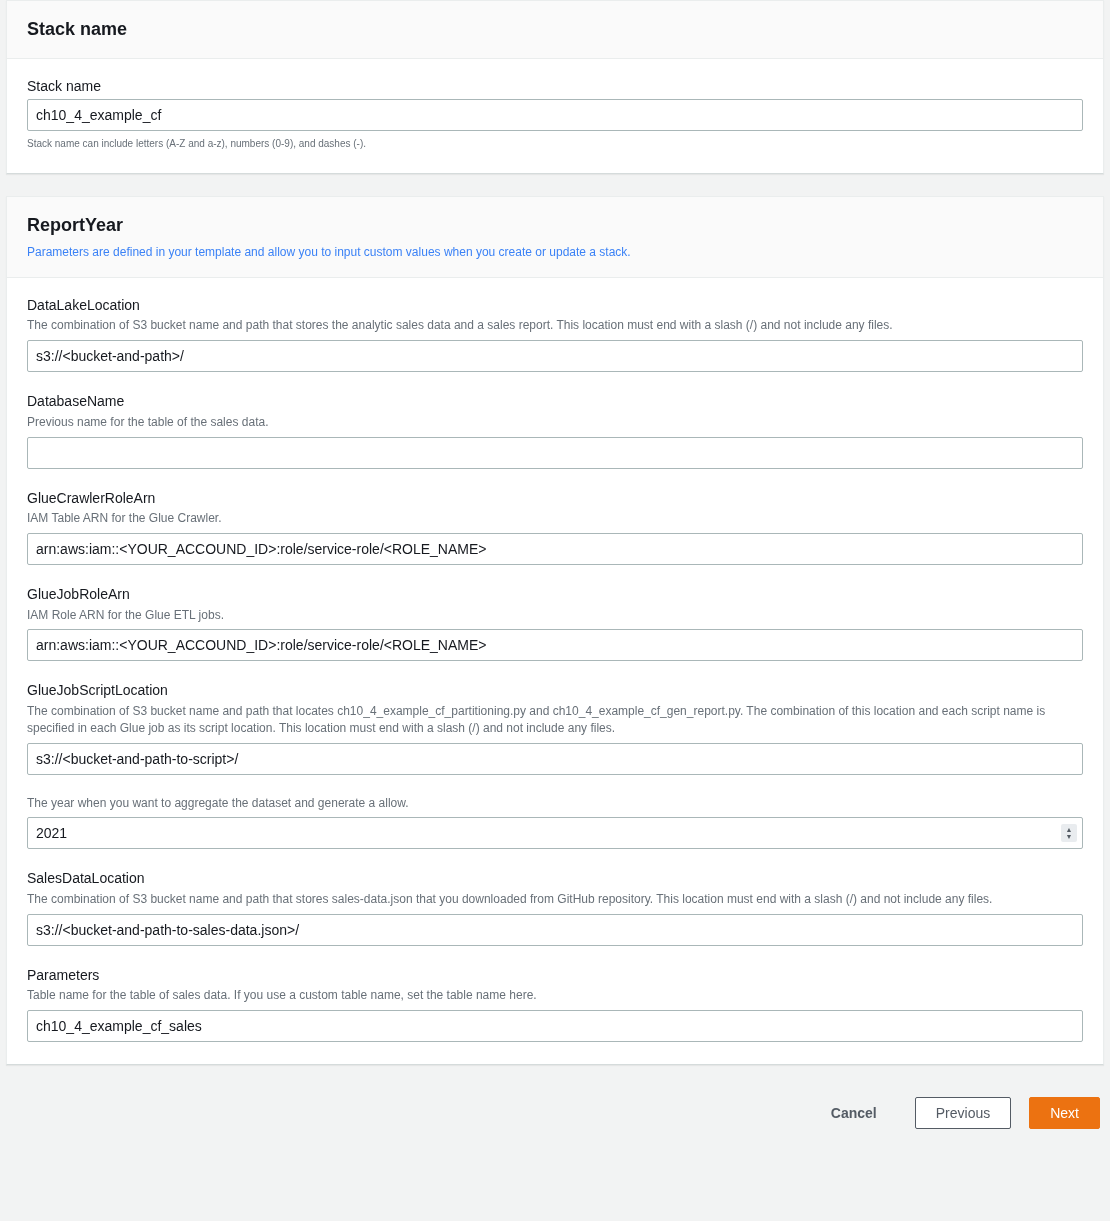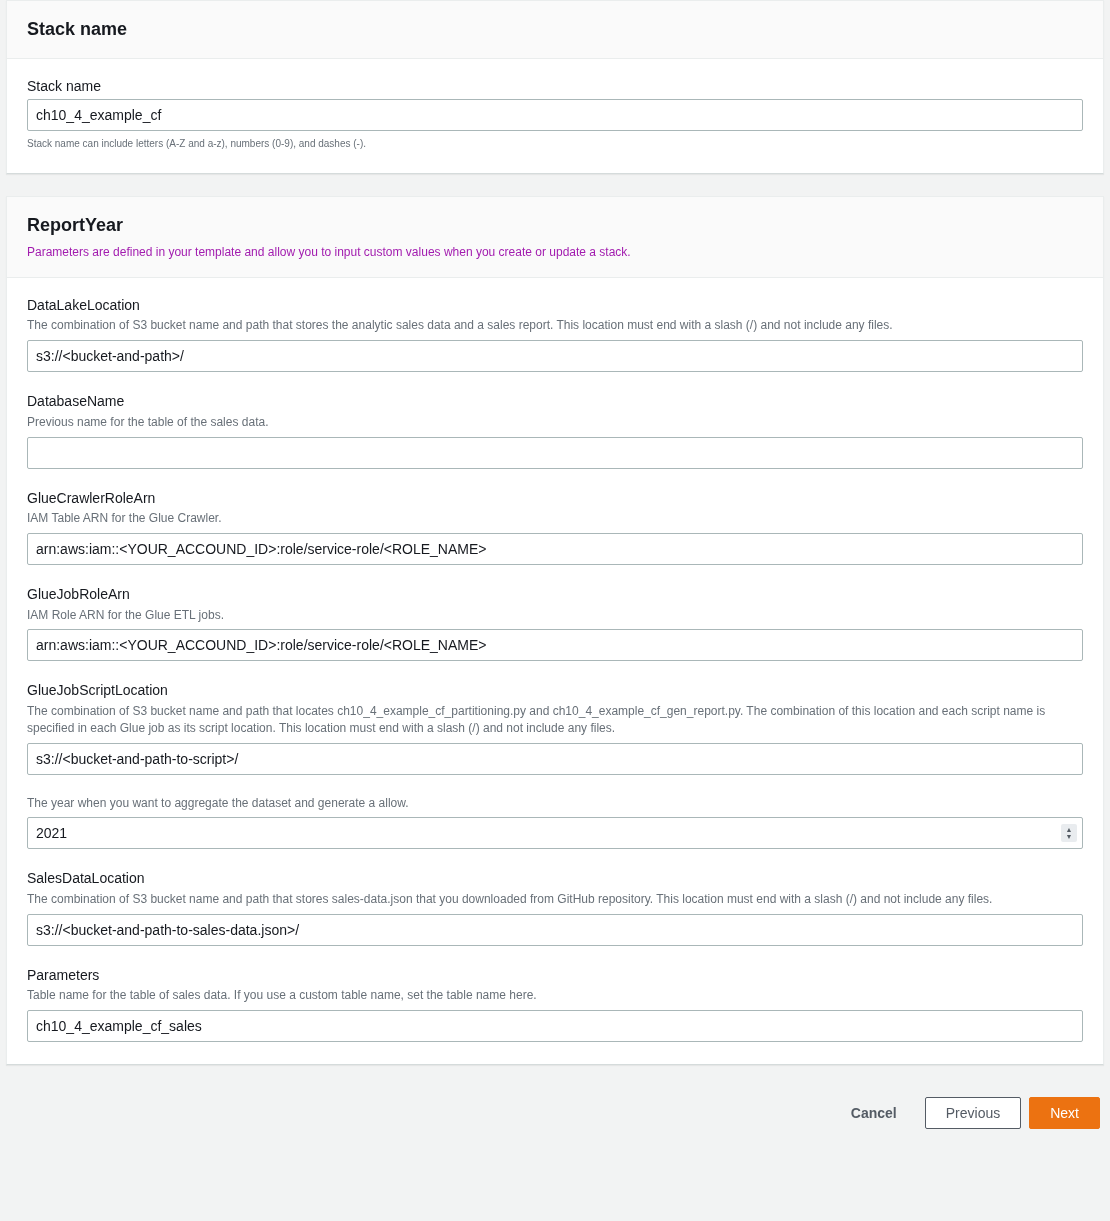--- a/index.html
+++ b/index.html
@@ -25,21 +25,21 @@
     border-bottom: 1px solid #eaeded;
   }
   .panel-header h2 {
     font-size: 18px;
     font-weight: 700;
     color: #16191f;
   }
   .panel-desc {
     margin-top: 6px;
     font-size: 12px;
-    color: #a21caf;
+    color: #3b82f6;
   }
   .panel-body {
     padding: 18px 20px 22px 20px;
     background: #fff;
   }
   .field { margin-bottom: 20px; }
   .field:last-child { margin-bottom: 0; }
   .field-label {
     font-weight: 400;
     font-size: 14px;
@@ -100,21 +100,21 @@
     align-items: center;
     justify-content: center;
     pointer-events: none;
     font-size: 7px;
     line-height: 7px;
     color: #545b64;
   }
   .footer {
     display: flex;
     justify-content: flex-end;
-    gap: 8px;
+    gap: 18px;
     padding: 10px 4px 4px 4px;
   }
   .btn {
     padding: 6px 20px;
     font-size: 14px;
     font-weight: 400;
     border-radius: 2px;
     cursor: pointer;
     font-family: inherit;
     min-height: 32px;

